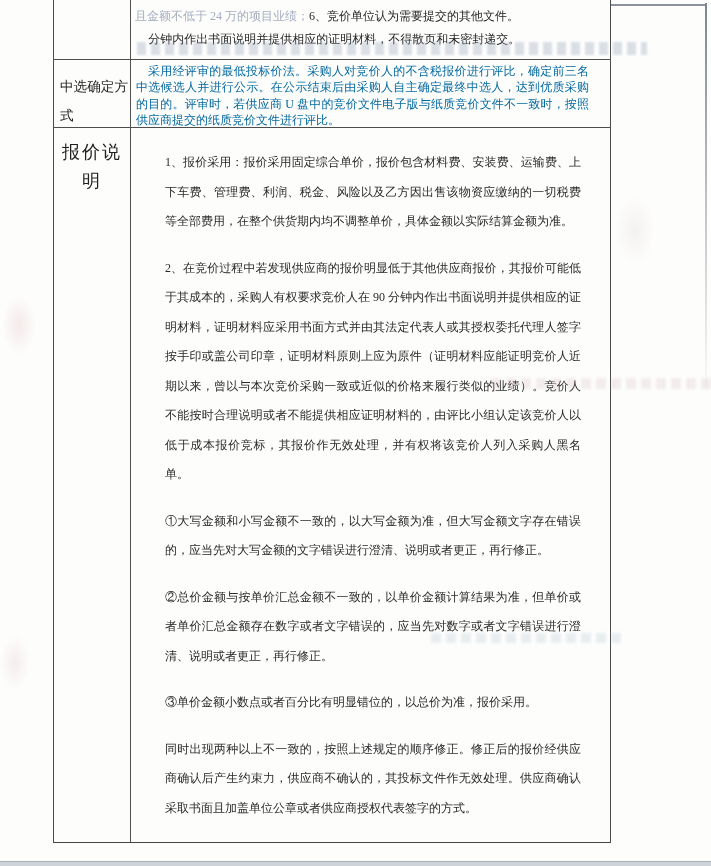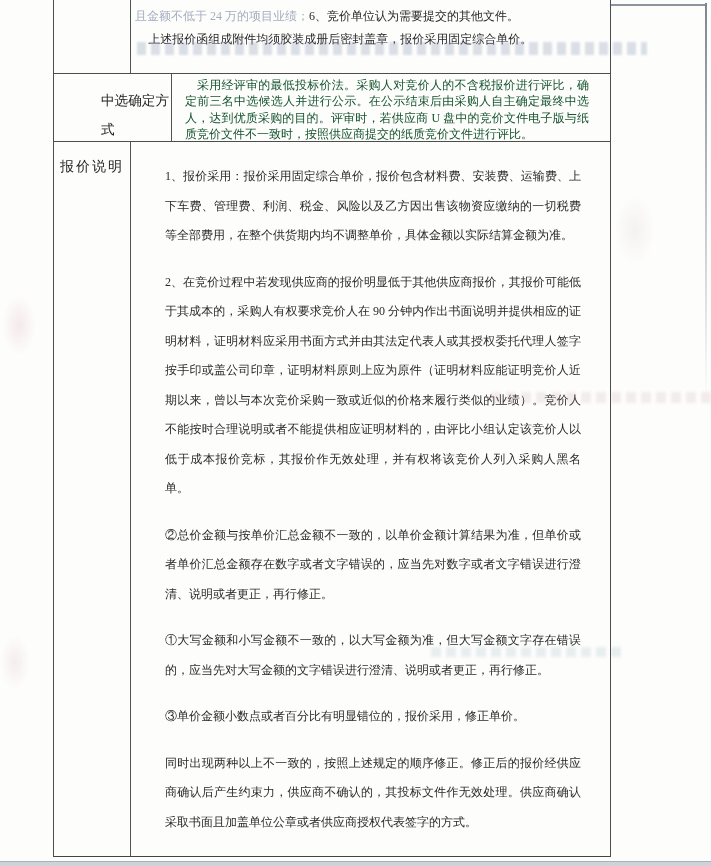--- a/index.html
+++ b/index.html
@@ -10,39 +10,39 @@
     color:#262626;
   }
   .page{position:absolute;inset:0;}
   
   .table{
     position:absolute;left:53px;top:0;width:556px;
     border-left:1px solid #4d4d4d;border-right:1px solid #4d4d4d;
     box-sizing:content-box;
   }
   .row{display:flex;border-bottom:1px solid #4d4d4d;box-sizing:border-box;}
-  .row1{height:74px;}
+  .row1{height:60px;}
   .row2{height:68px;}
   .row3{height:715px;border-bottom:1.5px solid #444;}
   .cell{box-sizing:border-box;}
   .head{
     width:77px;flex:none;border-right:1px solid #525252;
     font-size:13.6px;color:#1f1f1f;line-height:29px;
   }
-  .head2{padding:12px 0 0 6px;margin-left:41px;}
-  .head3{padding:10px 0 0 0;text-align:center;letter-spacing:2px;font-size:14px;}
+  .head2{padding:12px 0 0 6px;}
+  .head3{padding:10px 0 0 0;text-align:center;letter-spacing:2px;font-size:18px;}
   .body{flex:1;position:relative;}
   
   .row1-body{padding:5px 10px 0 4px;font-size:12px;line-height:22.5px;}
   .faint{color:#a4adbf;}
   .r1l2{text-indent:1.1em;}
   
   .row2-body{
     padding:3px 21px 0 5px;font-size:12px;line-height:16.3px;
-    text-indent:1em;text-align:justify;color:#14532d;margin-left:8px;
+    text-indent:1em;text-align:justify;color:#0369a1;
   }
   
   .row3-body{padding:3px 12px 0 17px;font-size:12px;line-height:29.5px;color:#2a2a2a;}
   .row3-body p{margin:17px;text-align:justify;}
   .row3-body p.bold{font-weight:bold;color:#161616;}
   
   .ghost{position:absolute;pointer-events:none;}
   .ghost-row1{
     left:6px;top:42px;width:510px;height:13px;
     background:repeating-linear-gradient(90deg,rgba(140,152,178,.30) 0 9px,rgba(140,152,178,0) 9px 14px);
@@ -66,38 +66,38 @@
 <body>
 
 <div class="page">
 
   <div class="table">
 
     <div class="row row1">
       <div class="cell head"></div>
       <div class="cell body row1-body">
         <div><span class="faint">且金额不低于 24 万的项目业绩；</span><span>6、竞价单位认为需要提交的其他文件。</span></div>
-        <div class="r1l2">上述报价函组成附件均须胶装成册后密封盖章，报价采用固定综合单价。</div>
+        <div class="r1l2">分钟内作出书面说明并提供相应的证明材料，不得散页和未密封递交。</div>
         <div class="ghost ghost-row1"></div>
       </div>
     </div>
 
     <div class="row row2">
       <div class="cell head head2">中选确定方式</div>
       <div class="cell body row2-body">采用经评审的最低投标价法。采购人对竞价人的不含税报价进行评比，确定前三名中选候选人并进行公示。在公示结束后由采购人自主确定最终中选人，达到优质采购的目的。评审时，若供应商 U 盘中的竞价文件电子版与纸质竞价文件不一致时，按照供应商提交的纸质竞价文件进行评比。</div>
     </div>
 
     <div class="row row3">
       <div class="cell head head3">报价说明</div>
       <div class="cell body row3-body">
         <p>1、报价采用：报价采用固定综合单价，报价包含材料费、安装费、运输费、上下车费、管理费、利润、税金、风险以及乙方因出售该物资应缴纳的一切税费等全部费用，在整个供货期内均不调整单价，具体金额以实际结算金额为准。</p>
         <p>2、在竞价过程中若发现供应商的报价明显低于其他供应商报价，其报价可能低于其成本的，采购人有权要求竞价人在 90 分钟内作出书面说明并提供相应的证明材料，证明材料应采用书面方式并由其法定代表人或其授权委托代理人签字按手印或盖公司印章，证明材料原则上应为原件（证明材料应能证明竞价人近期以来，曾以与本次竞价采购一致或近似的价格来履行类似的业绩）。竞价人不能按时合理说明或者不能提供相应证明材料的，由评比小组认定该竞价人以低于成本报价竞标，其报价作无效处理，并有权将该竞价人列入采购人黑名单。</p>
+        <p>①大写金额和小写金额不一致的，以大写金额为准，但大写金额文字存在错误的，应当先对大写金额的文字错误进行澄清、说明或者更正，再行修正。</p>
         <p>②总价金额与按单价汇总金额不一致的，以单价金额计算结果为准，但单价或者单价汇总金额存在数字或者文字错误的，应当先对数字或者文字错误进行澄清、说明或者更正，再行修正。</p>
-        <p>①大写金额和小写金额不一致的，以大写金额为准，但大写金额文字存在错误的，应当先对大写金额的文字错误进行澄清、说明或者更正，再行修正。</p>
-        <p>③单价金额小数点或者百分比有明显错位的，报价采用，修正单价。</p>
+        <p>③单价金额小数点或者百分比有明显错位的，以总价为准，报价采用。</p>
         <p>同时出现两种以上不一致的，按照上述规定的顺序修正。修正后的报价经供应商确认后产生约束力，供应商不确认的，其投标文件作无效处理。供应商确认采取书面且加盖单位公章或者供应商授权代表签字的方式。</p>
         <div class="ghost ghost-a"></div>
         <div class="ghost ghost-b"></div>
 
       </div>
     </div>
 
   </div>
 
   <div class="smudge smudge1"></div>

